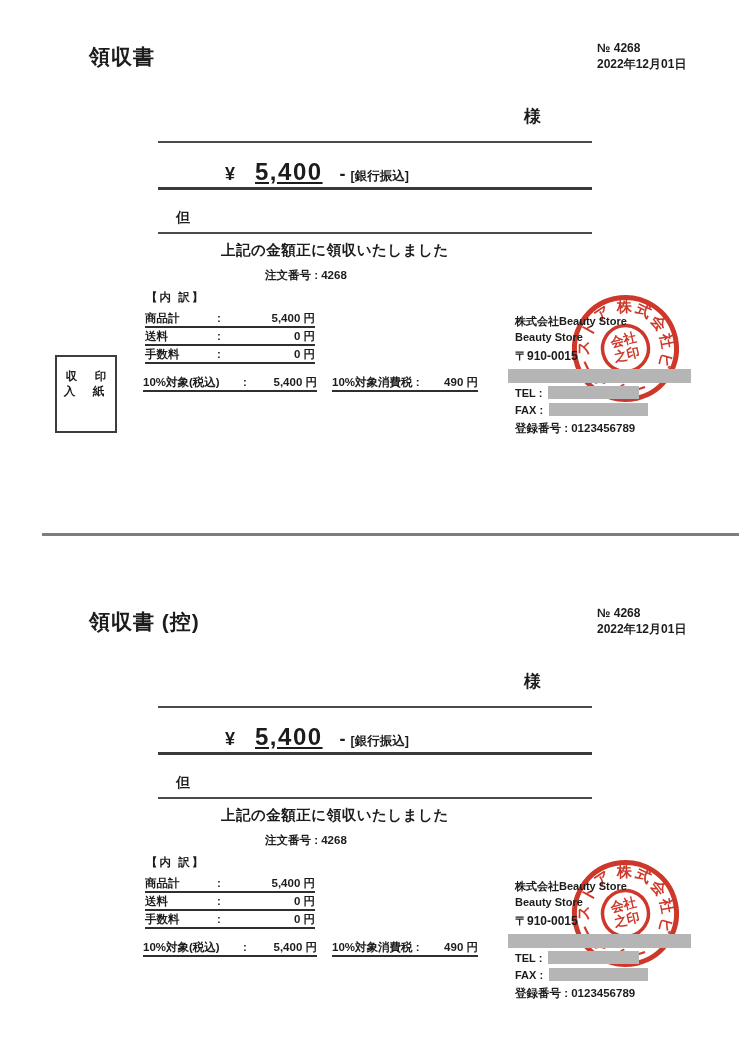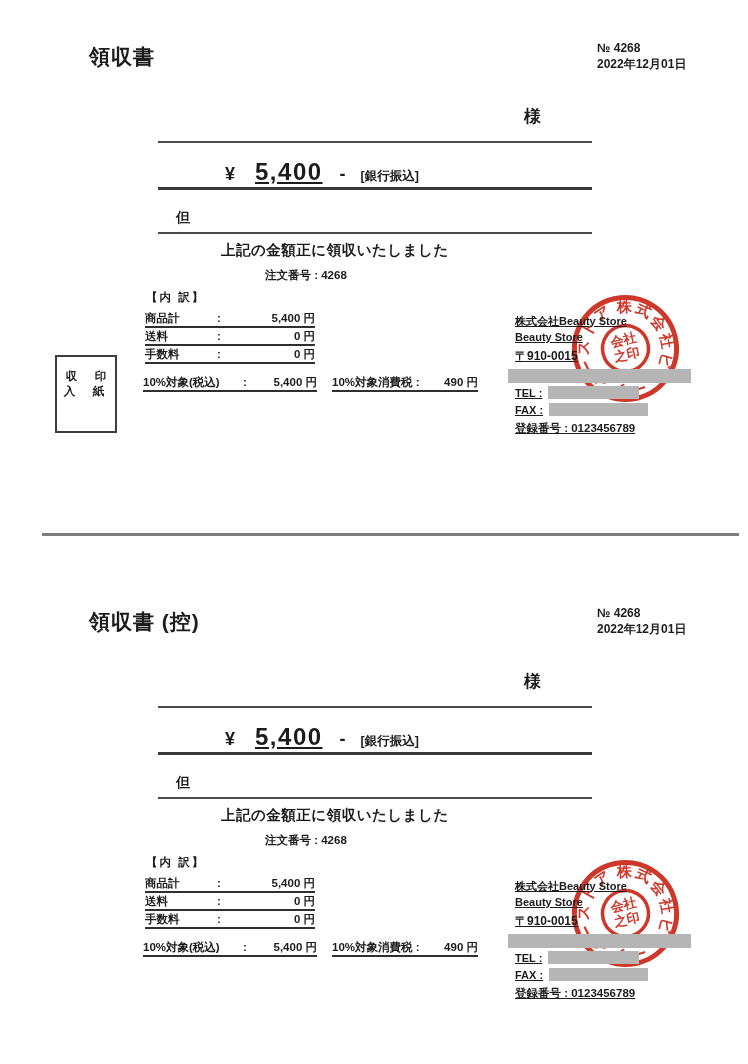--- a/index.html
+++ b/index.html
@@ -22,21 +22,21 @@
   .r-sama { position:absolute; left:524px; top:75px; font-size:17px; }
   .hline  { position:absolute; left:158px; width:434px; height:2px; background:#4a4a4a; }
   .l-sama    { top:111px; }
   .l-amount  { top:157px; height:3px; background:#3a3a3a; }
   .l-tadashi { top:202px; }
 
   .r-amount { position:absolute; left:225px; top:128px; display:flex; align-items:baseline; white-space:nowrap; }
   .amt-cur    { font-size:18px; }
   .amt-val    { font-size:24px; letter-spacing:1.5px; margin-left:20px;text-decoration:underline; }
   .amt-dash   { font-size:18px; margin-left:17px; }
-  .amt-method { font-size:12.5px; margin-left:15px; }
+  .amt-method { font-size:12.5px; margin-left:5px; }
 
   .r-tadashi   { position:absolute; left:176px; top:179px; font-size:14px; }
   .r-statement { position:absolute; left:221px; top:211px; font-size:14.5px; letter-spacing:0.5px; white-space:nowrap; }
   .r-order     { position:absolute; left:265px; top:238px; font-size:11.5px; white-space:nowrap; }
 
   .bd-heading { position:absolute; left:146px; top:260px; font-size:11.5px; letter-spacing:2px; }
   .bd-table   { position:absolute; left:145px; top:280px; width:170px; }
   .bd-row { display:flex; align-items:center; height:18px; border-bottom:2px solid #2f2f2f; font-size:11.5px; }
   .bd-label { width:66px; white-space:nowrap; }
   .bd-sep   { width:16px; text-align:center; }
@@ -48,21 +48,21 @@
   .bd-taxdetail .bd-label { width:auto; }
 
   .revenue-box {
     position:absolute; left:55px; top:325px; width:62px; height:78px;
     border:2.5px solid #3d3d3d; display:flex; 
     justify-content:space-between; padding:12px 0; text-align:center;
     font-size:11.5px; letter-spacing:4px; text-indent:4px;
   }
 
   .issuer { position:absolute; left:508px; top:284px; width:210px; font-size:11px; }
-  .issuer > div { position:absolute; white-space:nowrap;text-decoration:underline; }
+  .issuer > div { position:absolute; white-space:nowrap; }
   .is-company { left:7px; top:0; }
   .is-store   { left:7px; top:17px; }
   .is-postal  { left:7px; top:34px; font-size:12px; }
   .is-tel { left:7px; top:72px; }
   .is-fax { left:7px; top:89px; }
   .is-reg { left:7px; top:107px; font-size:11.5px; }
   .redact { background:#b5b5b5; z-index:6; }
   .bar-addr { left:0; top:55px; width:183px; height:14px; position:absolute; }
   .redact-inline { display:inline-block; vertical-align:-2px; margin-left:6px; }
   .bar-tel { width:91px; height:13px; }

